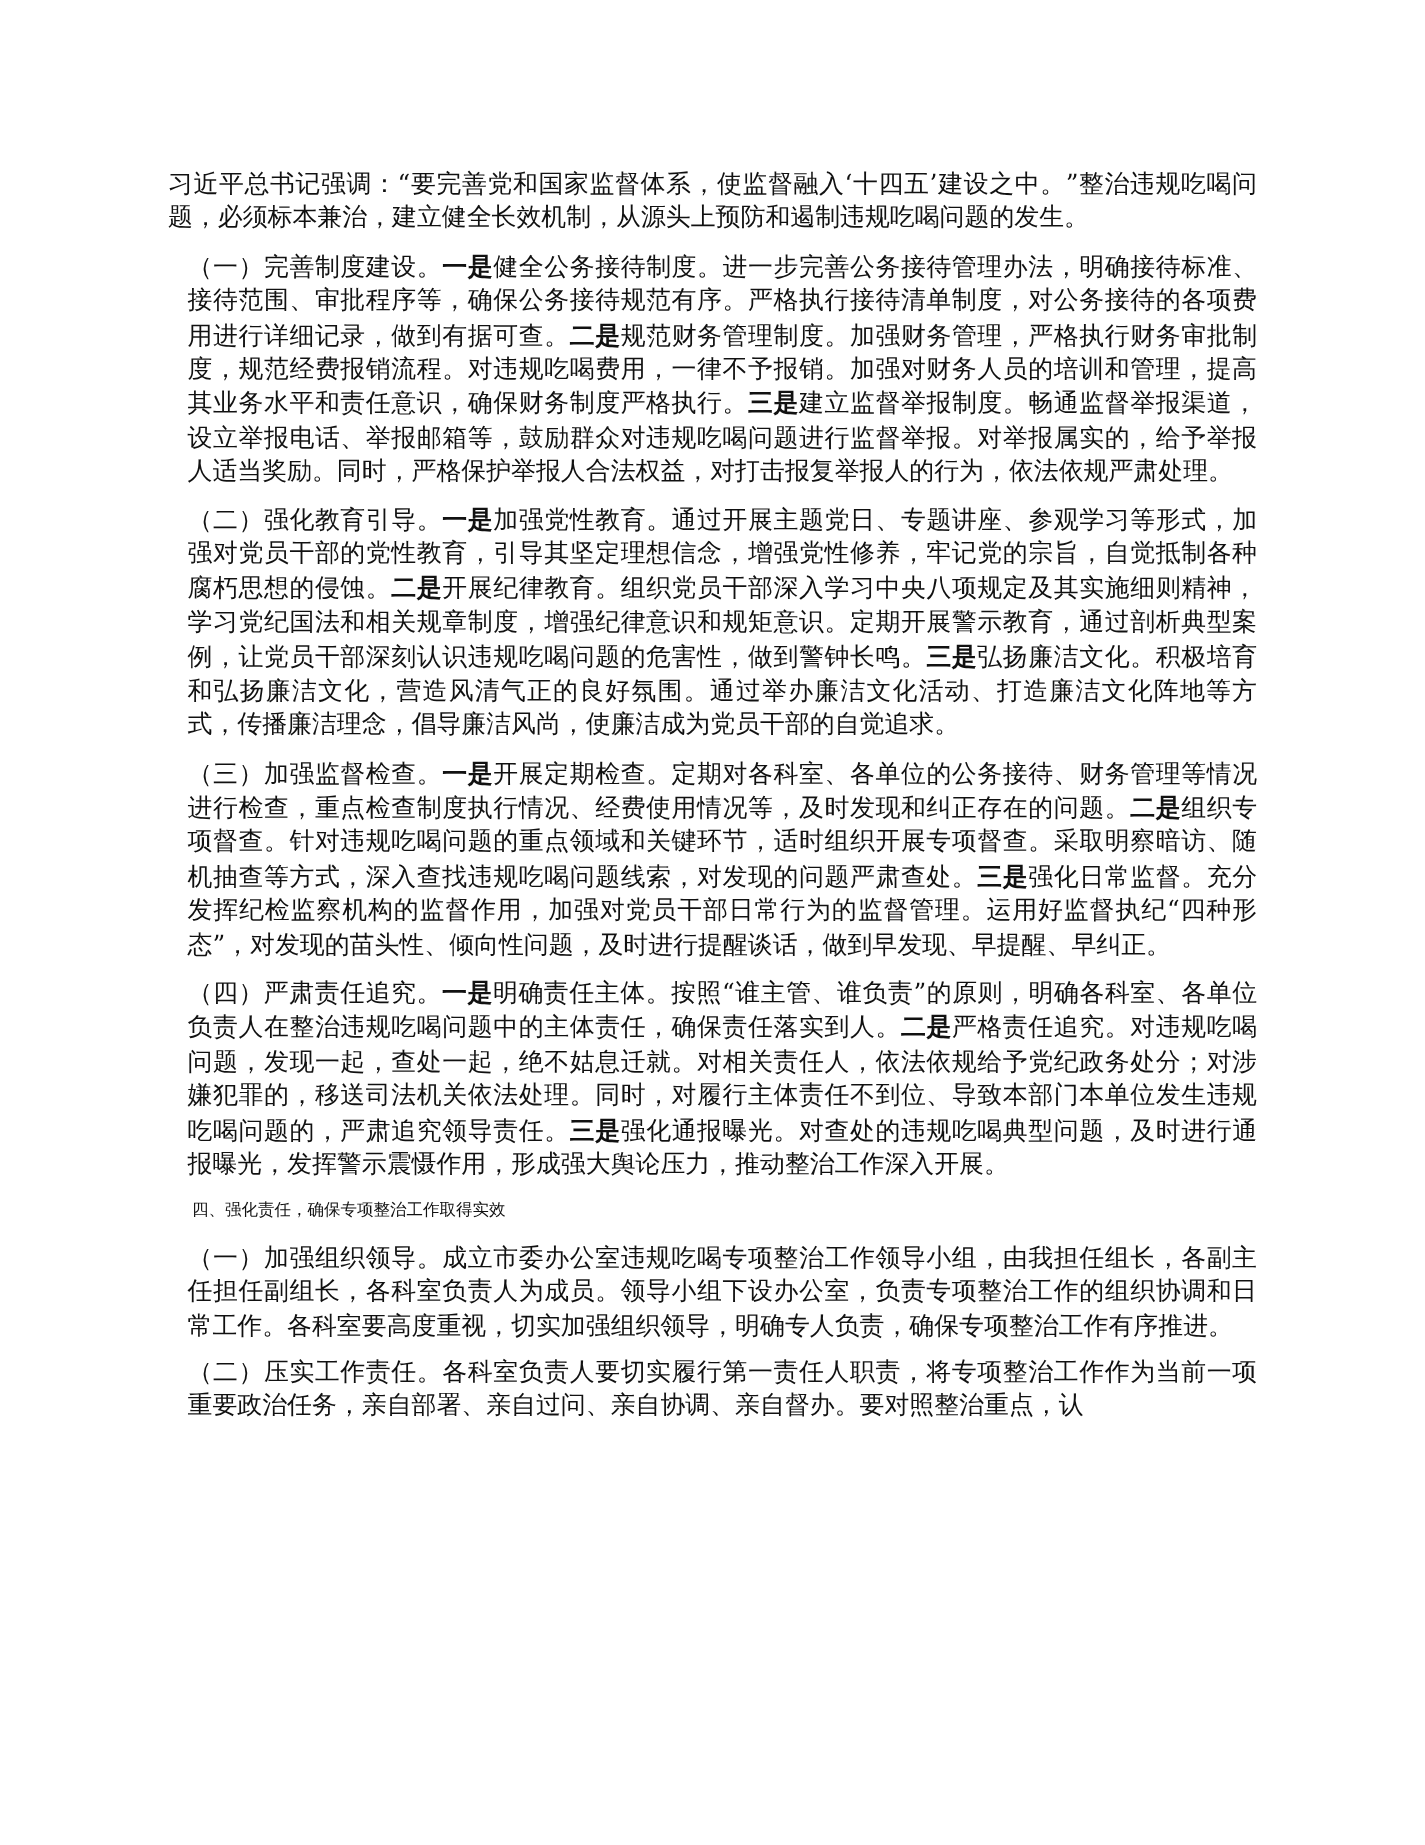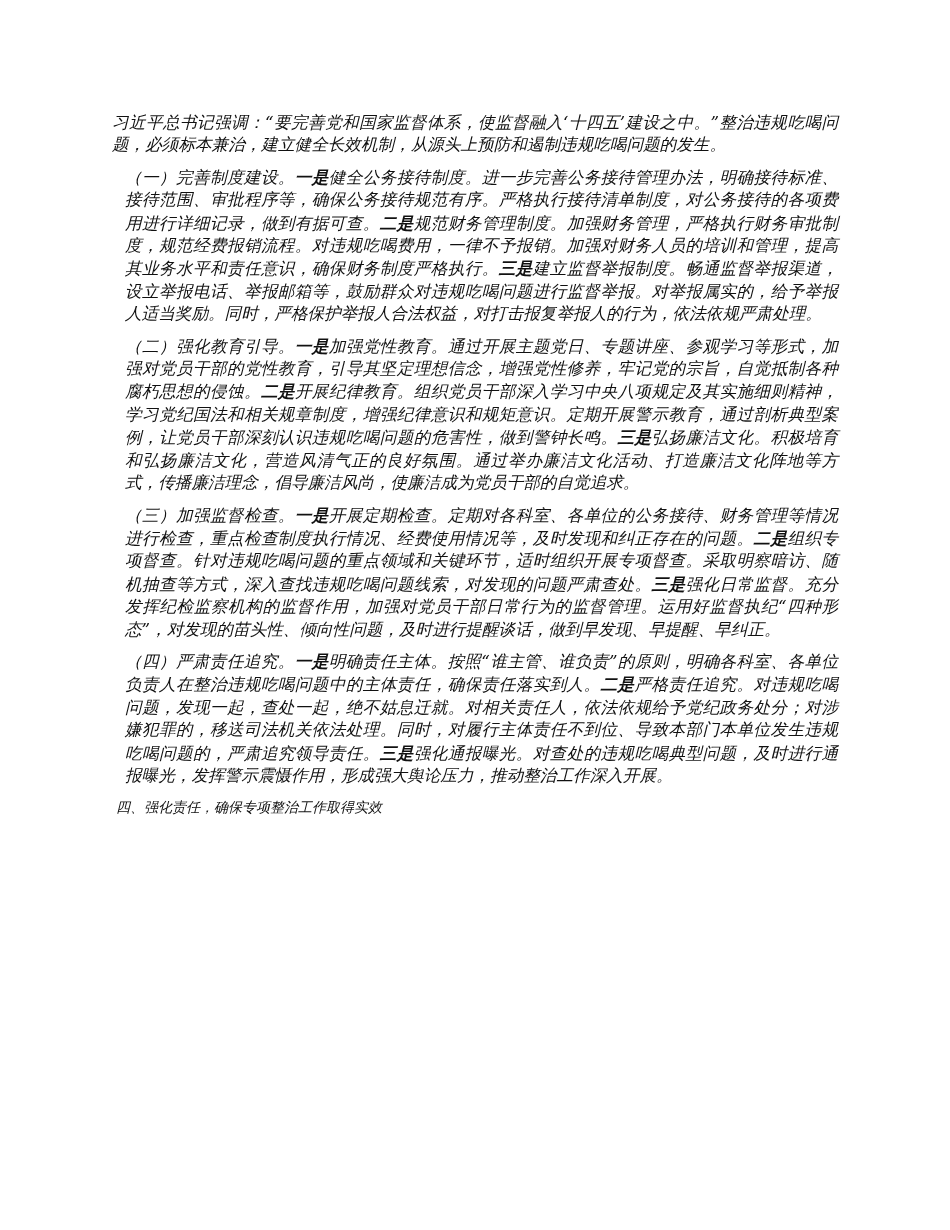--- a/index.html
+++ b/index.html
@@ -14,57 +14,58 @@
     font-family: "DejaVu Serif", "Liberation Serif", serif;
     color: #000000;
   }
   .page {
     position: relative;
     width: 868px;
     height: 1230px;
     background: #ffffff;
     box-sizing: border-box;
     padding: 112px 112px 0 112px;
-    font-style: italic;
   }
   .doc-body {
     width: 726px;
   }
   p.para {
     margin: 0 0 9px 0;
     font-size: 16.6px;
     line-height: 22.4px;
     text-align: justify;
     text-justify: inter-ideograph;
     letter-spacing: 0px;
     word-break: break-all;
     color: #111111;
     font-weight: normal;
   }
   p.para.indent {
     text-indent: 0;
     margin-left: 13px;
   }
   p.heading {
-    margin: 0 0 9px 4px;
-    font-size: 14px;
+    margin: 0 0 9px 16px;
+    font-size: 11px;
     line-height: 22.4px;
     text-align: left;
     color: #111111;
     font-weight: normal;
   }
   .lead {
     font-weight: bold;
   }
 </style>
 </head>
 <body>
 
 <div class="page">
   <div class="doc-body" id="doc-body">
       <p class="para"><span>习近平总书记强调：“要完善党和国家监督体系，使监督融入‘十四五’建设之中。”整治违规吃喝问题，必须标本兼治，建立健全长效机制，从源头上预防和遏制违规吃喝问题的发生。</span></p>
       <p class="para indent"><span>（一）完善制度建设。</span><span class="lead">一是</span><span>健全公务接待制度。进一步完善公务接待管理办法，明确接待标准、接待范围、审批程序等，确保公务接待规范有序。严格执行接待清单制度，对公务接待的各项费用进行详细记录，做到有据可查。</span><span class="lead">二是</span><span>规范财务管理制度。加强财务管理，严格执行财务审批制度，规范经费报销流程。对违规吃喝费用，一律不予报销。加强对财务人员的培训和管理，提高其业务水平和责任意识，确保财务制度严格执行。</span><span class="lead">三是</span><span>建立监督举报制度。畅通监督举报渠道，设立举报电话、举报邮箱等，鼓励群众对违规吃喝问题进行监督举报。对举报属实的，给予举报人适当奖励。同时，严格保护举报人合法权益，对打击报复举报人的行为，依法依规严肃处理。</span></p>
       <p class="para indent"><span>（二）强化教育引导。</span><span class="lead">一是</span><span>加强党性教育。通过开展主题党日、专题讲座、参观学习等形式，加强对党员干部的党性教育，引导其坚定理想信念，增强党性修养，牢记党的宗旨，自觉抵制各种腐朽思想的侵蚀。</span><span class="lead">二是</span><span>开展纪律教育。组织党员干部深入学习中央八项规定及其实施细则精神，学习党纪国法和相关规章制度，增强纪律意识和规矩意识。定期开展警示教育，通过剖析典型案例，让党员干部深刻认识违规吃喝问题的危害性，做到警钟长鸣。</span><span class="lead">三是</span><span>弘扬廉洁文化。积极培育和弘扬廉洁文化，营造风清气正的良好氛围。通过举办廉洁文化活动、打造廉洁文化阵地等方式，传播廉洁理念，倡导廉洁风尚，使廉洁成为党员干部的自觉追求。</span></p>
       <p class="para indent"><span>（三）加强监督检查。</span><span class="lead">一是</span><span>开展定期检查。定期对各科室、各单位的公务接待、财务管理等情况进行检查，重点检查制度执行情况、经费使用情况等，及时发现和纠正存在的问题。</span><span class="lead">二是</span><span>组织专项督查。针对违规吃喝问题的重点领域和关键环节，适时组织开展专项督查。采取明察暗访、随机抽查等方式，深入查找违规吃喝问题线索，对发现的问题严肃查处。</span><span class="lead">三是</span><span>强化日常监督。充分发挥纪检监察机构的监督作用，加强对党员干部日常行为的监督管理。运用好监督执纪“四种形态”，对发现的苗头性、倾向性问题，及时进行提醒谈话，做到早发现、早提醒、早纠正。</span></p>
       <p class="para indent"><span>（四）严肃责任追究。</span><span class="lead">一是</span><span>明确责任主体。按照“谁主管、谁负责”的原则，明确各科室、各单位负责人在整治违规吃喝问题中的主体责任，确保责任落实到人。</span><span class="lead">二是</span><span>严格责任追究。对违规吃喝问题，发现一起，查处一起，绝不姑息迁就。对相关责任人，依法依规给予党纪政务处分；对涉嫌犯罪的，移送司法机关依法处理。同时，对履行主体责任不到位、导致本部门本单位发生违规吃喝问题的，严肃追究领导责任。</span><span class="lead">三是</span><span>强化通报曝光。对查处的违规吃喝典型问题，及时进行通报曝光，发挥警示震慑作用，形成强大舆论压力，推动整治工作深入开展。</span></p>
       <p class="heading"><span>四、强化责任，确保专项整治工作取得实效</span></p>
+      <p class="para indent"><span>（一）加强组织领导。成立市委办公室违规吃喝专项整治工作领导小组，由我担任组长，各副主任担任副组长，各科室负责人为成员。领导小组下设办公室，负责专项整治工作的组织协调和日常工作。各科室要高度重视，切实加强组织领导，明确专人负责，确保专项整治工作有序推进。</span></p>
+      <p class="para indent"><span>（二）压实工作责任。各科室负责人要切实履行第一责任人职责，将专项整治工作作为当前一项重要政治任务，亲自部署、亲自过问、亲自协调、亲自督办。要对照整治重点，认</span></p>
     </div>
 </div>
 
 </body></html>

